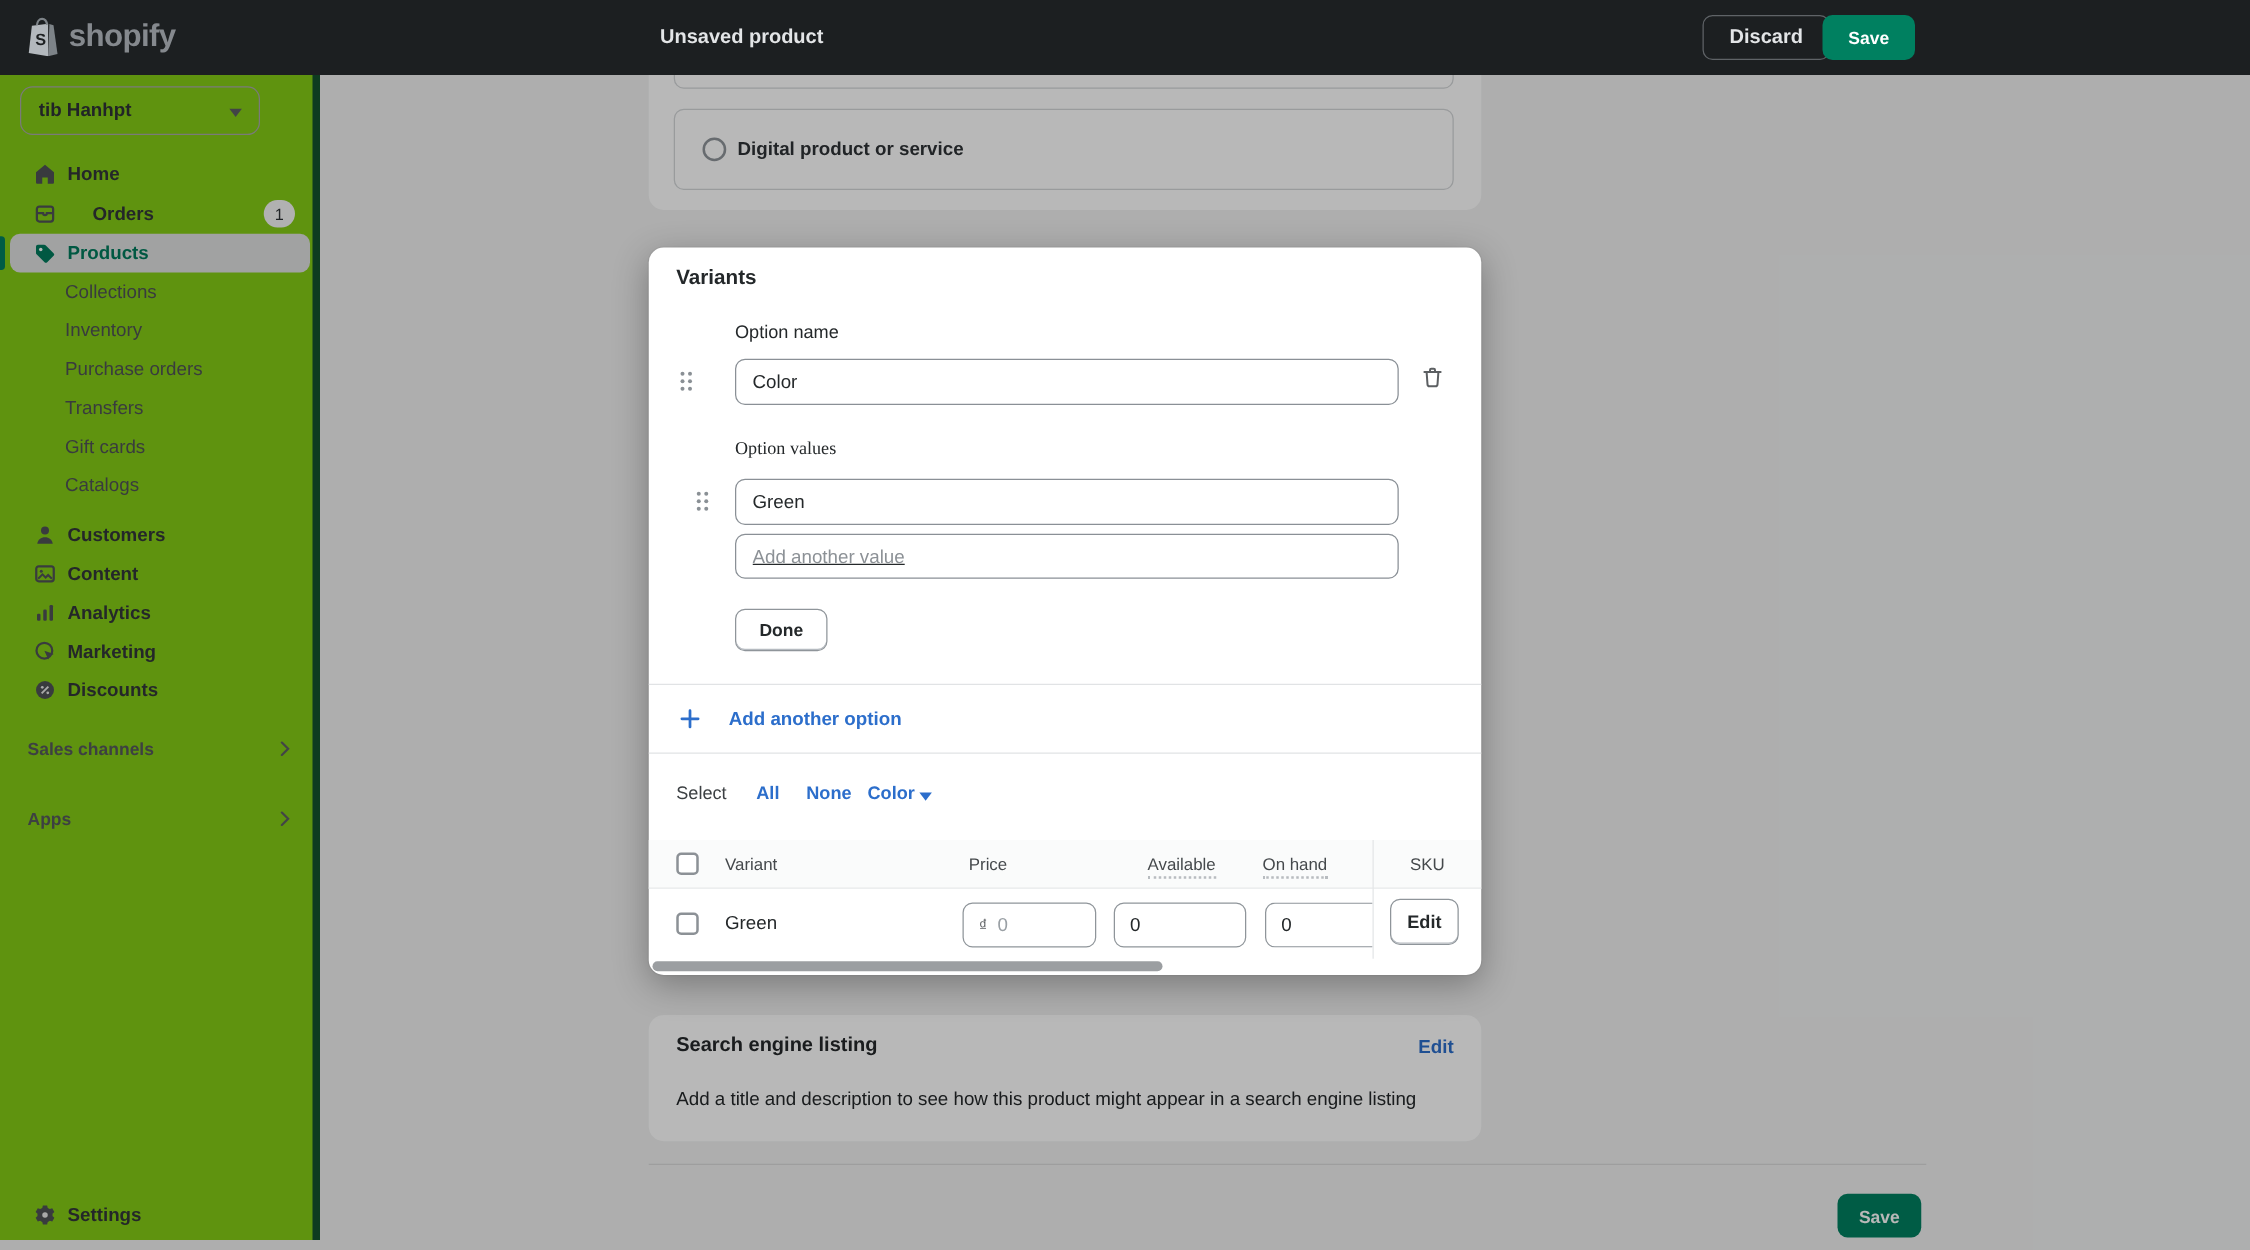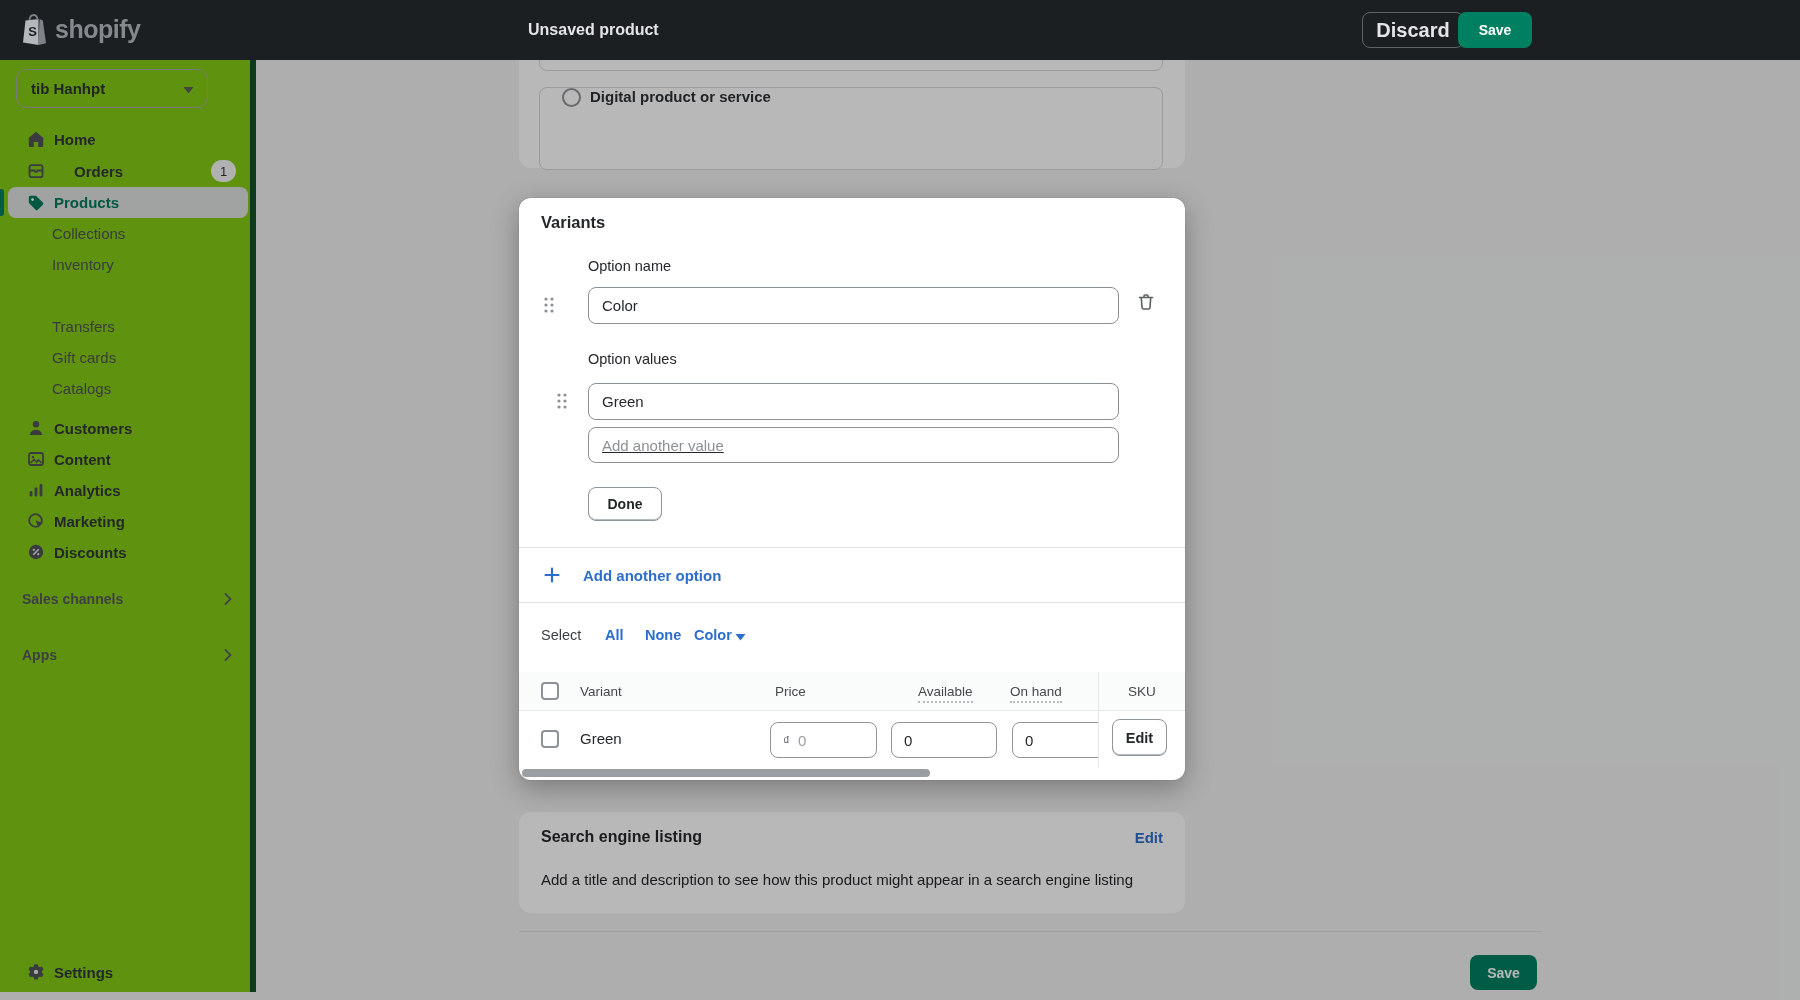--- a/index.html
+++ b/index.html
@@ -5,21 +5,21 @@
   * { margin:0; padding:0; box-sizing:border-box; }
   html,body { width:1800px; height:1000px; overflow:hidden; }
   body { font-family:"Liberation Sans", sans-serif; background:#f1f2f2; position:relative; }
   .abs { position:absolute; }
 
   
   .topbar { position:absolute; left:0; top:0; width:1800px; height:60px; background:#1c1f21; z-index:40; }
   .logo { position:absolute; left:20px; top:13px; display:flex; align-items:center; gap:7px; }
   .logo-word { font-size:25px; font-weight:bold; letter-spacing:-0.5px; color:#85898e; }
   .tb-title { position:absolute; left:528px; top:0; height:60px; line-height:60px; color:#e3e5e7; font-size:16px; font-weight:bold; }
-  .btn-discard { position:absolute; left:1362px; top:12px; width:102px; height:36px; background:transparent; border:1px solid #5f6367; border-radius:8px; color:#e3e5e7; font-size:20px; font-weight:bold; font-family:inherit; cursor:pointer; }
+  .btn-discard { position:absolute; left:1362px; top:12px; width:102px; height:36px; background:transparent; border:1px solid #5f6367; border-radius:8px; color:#e3e5e7; font-size:16px; font-weight:bold; font-family:inherit; cursor:pointer; }
   .btn-save-top { position:absolute; left:1458px; top:12px; width:74px; height:36px; background:#008060; border:none; border-radius:8px; color:#fff; font-size:14px; font-weight:bold; font-family:inherit; cursor:pointer; }
 
   
   .sidebar { position:absolute; left:0; top:52px; width:256px; height:940px; background:#84cc16; border-right:6px solid #14532d; z-index:1; }
   .store-btn { position:absolute; left:16px; top:17px; width:192px; height:39px; border:1px solid #a9a9a9; border-radius:10px; background:transparent; text-align:left; padding:0 14px; font-family:inherit; font-size:15px; font-weight:bold; color:#2f3336; cursor:pointer; }
   .store-caret { position:absolute; right:13px; top:16px; }
   .nav-row { position:absolute; left:8px; width:240px; height:31px; border-radius:8px; display:flex; align-items:center; cursor:pointer; }
   .nav-row .ic { width:20px; height:20px; margin-left:18px; flex:0 0 20px; }
   .nav-label { margin-left:8px; font-size:15px; font-weight:bold; color:#33373a; }
   .nav-sub { position:absolute; left:8px; width:240px; height:31px; display:flex; align-items:center; cursor:pointer; }
@@ -84,21 +84,21 @@
   .vline { position:absolute; left:579px; top:474px; width:1px; height:95px; background:#e4e6e8; }
   .btn-edit { position:absolute; left:593px; top:8px; width:55px; height:37px; background:#fff; border:1px solid #8f959a; border-radius:8px; box-shadow:inset 0 -1px 0 #b5bac0; font-size:14.5px; font-weight:bold; color:#24282a; font-family:inherit; cursor:pointer; }
   .hscroll { position:absolute; left:0; top:570px; width:666px; height:10px; }
   .hthumb { position:absolute; left:3px; top:1px; width:408px; height:8px; border-radius:4px; background:#9b9ea1; cursor:pointer; }
 </style>
 </head>
 <body>
 
 <div class="card1">
   <div class="optbox" style="top:12px; height:59px;"></div>
-  <div class="optbox" style="top:87px; height:83px; display:flex; align-items:flex-start; padding-left:22px;">
+  <div class="optbox" style="top:87px; height:65px; display:flex; align-items:center; padding-left:22px;">
     <span class="radio"></span>
     <span class="optbox-label">Digital product or service</span>
   </div>
 </div>
 
 <div class="seo-card">
   <div class="seo-title">Search engine listing</div>
   <a class="seo-edit">Edit</a>
   <div class="seo-desc">Add a title and description to see how this product might appear in a search engine listing</div>
 </div>
@@ -137,20 +137,23 @@
         <circle cx="6.6" cy="6.6" r="1.4" fill="#fff"></circle>
       </svg>
     <span class="nav-label">Products</span>
   </div>
 
   <div class="nav-sub" style="top:165.5px;">
       <span>Collections</span>
     </div>
   <div class="nav-sub" style="top:196.5px;">
       <span>Inventory</span>
+    </div>
+  <div class="nav-sub" style="top:227.5px;">
+      <span>Purchase orders</span>
     </div>
   <div class="nav-sub" style="top:258.5px;">
       <span>Transfers</span>
     </div>
   <div class="nav-sub" style="top:289.5px;">
       <span>Gift cards</span>
     </div>
   <div class="nav-sub" style="top:320.5px;">
       <span>Catalogs</span>
     </div>
@@ -237,21 +240,21 @@
   <button class="trash-btn">
     <svg width="20" height="20" viewBox="0 0 20 20">
         <g fill="none" stroke="#5c5f62" stroke-width="1.6" stroke-linecap="round">
           <path d="M3.5 5.5h13"></path>
           <path d="M8 5.2V4a1 1 0 0 1 1-1h2a1 1 0 0 1 1 1v1.2"></path>
           <path d="M5.3 5.8l.7 9.7a1.6 1.6 0 0 0 1.6 1.5h4.8a1.6 1.6 0 0 0 1.6-1.5l.7-9.7"></path>
         </g>
       </svg>
   </button>
 
-  <label class="v-label" style="top:153px;">Option values</label>
+  <label class="v-label" style="top:153px;font-family:Liberation Serif, serif;">Option values</label>
   <svg class="drag" style="left:37px; top:194px;" width="12" height="18" viewBox="0 0 12 18">
       <g fill="#8a9095">
         <circle cx="3" cy="3" r="1.6"></circle>
         <circle cx="9" cy="3" r="1.6"></circle>
         <circle cx="3" cy="9" r="1.6"></circle>
         <circle cx="9" cy="9" r="1.6"></circle>
         <circle cx="3" cy="15" r="1.6"></circle>
         <circle cx="9" cy="15" r="1.6"></circle>
       </g>
     </svg>

